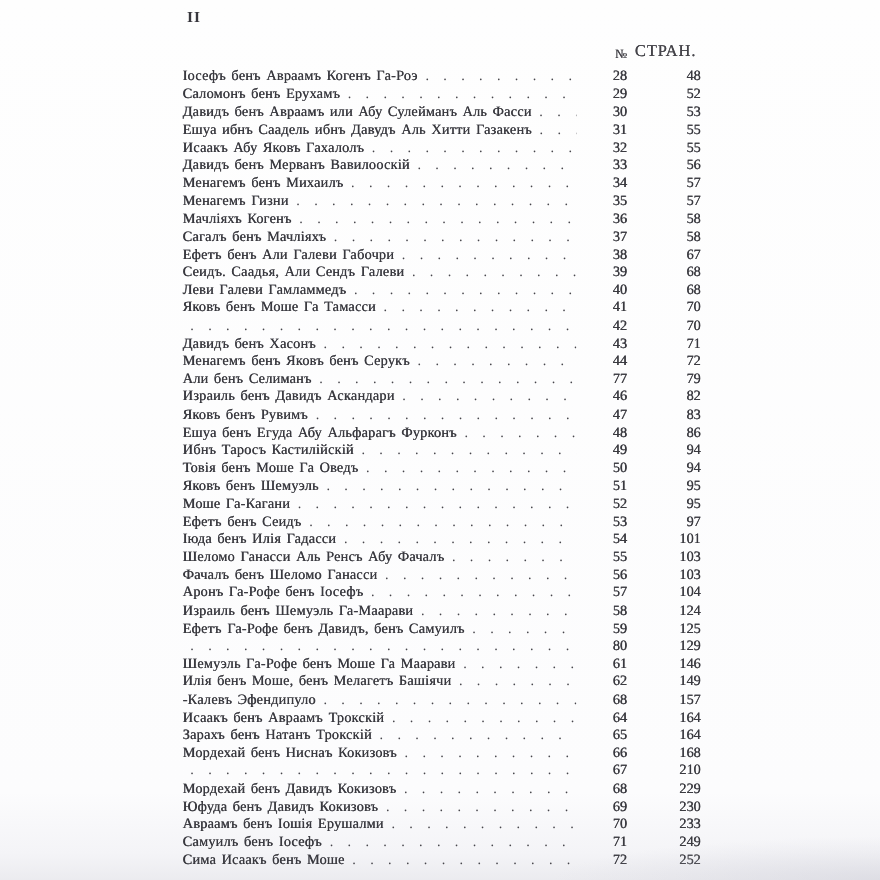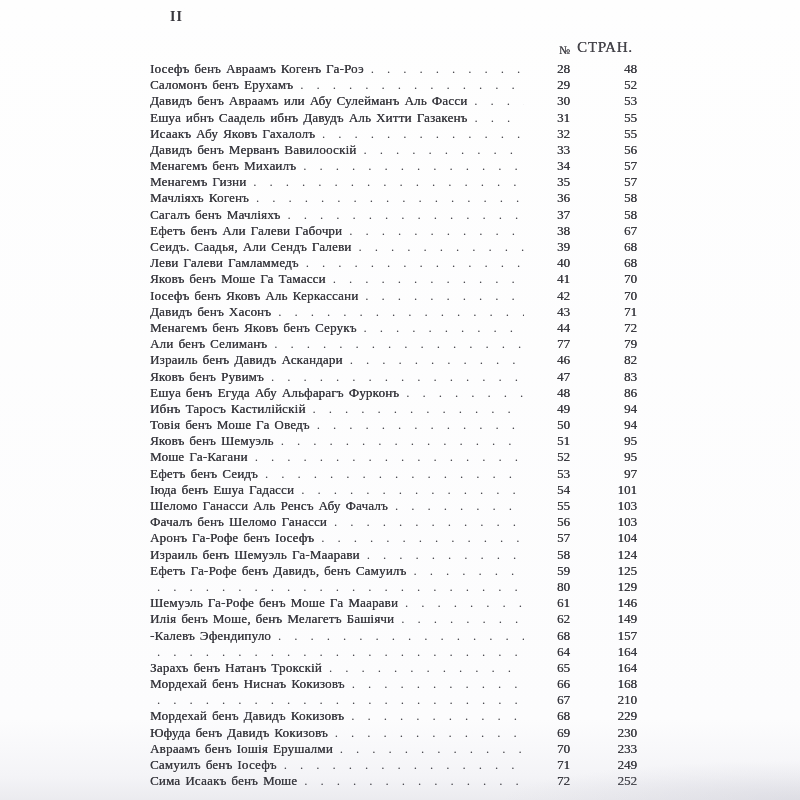--- a/index.html
+++ b/index.html
@@ -28,24 +28,25 @@
     font-size: 14px; font-weight: bold; letter-spacing: 1px;
     color: #38373d;
   }
   .toc { position: absolute; left: 150px; top: 42px; width: 490px; }
   .head { display: flex; align-items: flex-end; height: 14px; color: #45444a; }
   .head .sp { flex: 1 1 auto; }
   .h-num  { flex: 0 0 46px; text-align: right; font-size: 11.5px; }
   .h-page { flex: 0 0 70px; text-align: center; font-size: 15px; letter-spacing: 0.8px; }
   #rows { margin-top: 5px; }
   .row {
-    display: flex; align-items: flex-end;
+    display: flex; align-items: flex-start;
     height: 16.2px; line-height: 16.2px;
     font-size: 13px; white-space: nowrap;
     text-shadow: 0.25px 0 0 currentColor;
+    margin-left: 16px;
   }
   .head { text-shadow: 0.2px 0 0 currentColor; }
   .name { flex: 0 0 auto; letter-spacing: 0.2px; word-spacing: 1.5px; }
   .leader {
     flex: 1 1 auto; overflow: hidden;
     padding-left: 7px; letter-spacing: 13px;
     color: #47464c; text-shadow: none;
   }
   .num { flex: 0 0 46px; text-align: right; }
   .pg  { flex: 0 0 70px; text-align: right; padding-right: 3px; }
@@ -141,21 +142,20 @@
           <span class="num">40</span>
           <span class="pg">68</span>
         </div>
         <div class="row">
           <span class="name">Яковъ бенъ Моше Га Тамасси</span>
           <span class="leader">........................................</span>
           <span class="num">41</span>
           <span class="pg">70</span>
         </div>
         <div class="row">
-          <span class="name">Іосефъ бенъ Яковъ Аль Керкассани</span>
           <span class="leader">........................................</span>
           <span class="num">42</span>
           <span class="pg">70</span>
         </div>
         <div class="row">
           <span class="name">Давидъ бенъ Хасонъ</span>
           <span class="leader">........................................</span>
           <span class="num">43</span>
           <span class="pg">71</span>
         </div>
@@ -213,21 +213,21 @@
           <span class="num">52</span>
           <span class="pg">95</span>
         </div>
         <div class="row">
           <span class="name">Ефетъ бенъ Сеидъ</span>
           <span class="leader">........................................</span>
           <span class="num">53</span>
           <span class="pg">97</span>
         </div>
         <div class="row">
-          <span class="name">Іюда бенъ Ешуа Гадасси</span>
+          <span class="name">Іюда бенъ Илія Гадасси</span>
           <span class="leader">........................................</span>
           <span class="num">54</span>
           <span class="pg">101</span>
         </div>
         <div class="row">
           <span class="name">Шеломо Ганасси Аль Ренсъ Абу Фачалъ</span>
           <span class="leader">........................................</span>
           <span class="num">55</span>
           <span class="pg">103</span>
         </div>
@@ -272,20 +272,21 @@
           <span class="num">62</span>
           <span class="pg">149</span>
         </div>
         <div class="row">
           <span class="name">-Калевъ Эфендипуло</span>
           <span class="leader">........................................</span>
           <span class="num">68</span>
           <span class="pg">157</span>
         </div>
         <div class="row">
+          <span class="name">Исаакъ бенъ Авраамъ Трокскій</span>
           <span class="leader">........................................</span>
           <span class="num">64</span>
           <span class="pg">164</span>
         </div>
         <div class="row">
           <span class="name">Зарахъ бенъ Натанъ Трокскій</span>
           <span class="leader">........................................</span>
           <span class="num">65</span>
           <span class="pg">164</span>
         </div>

